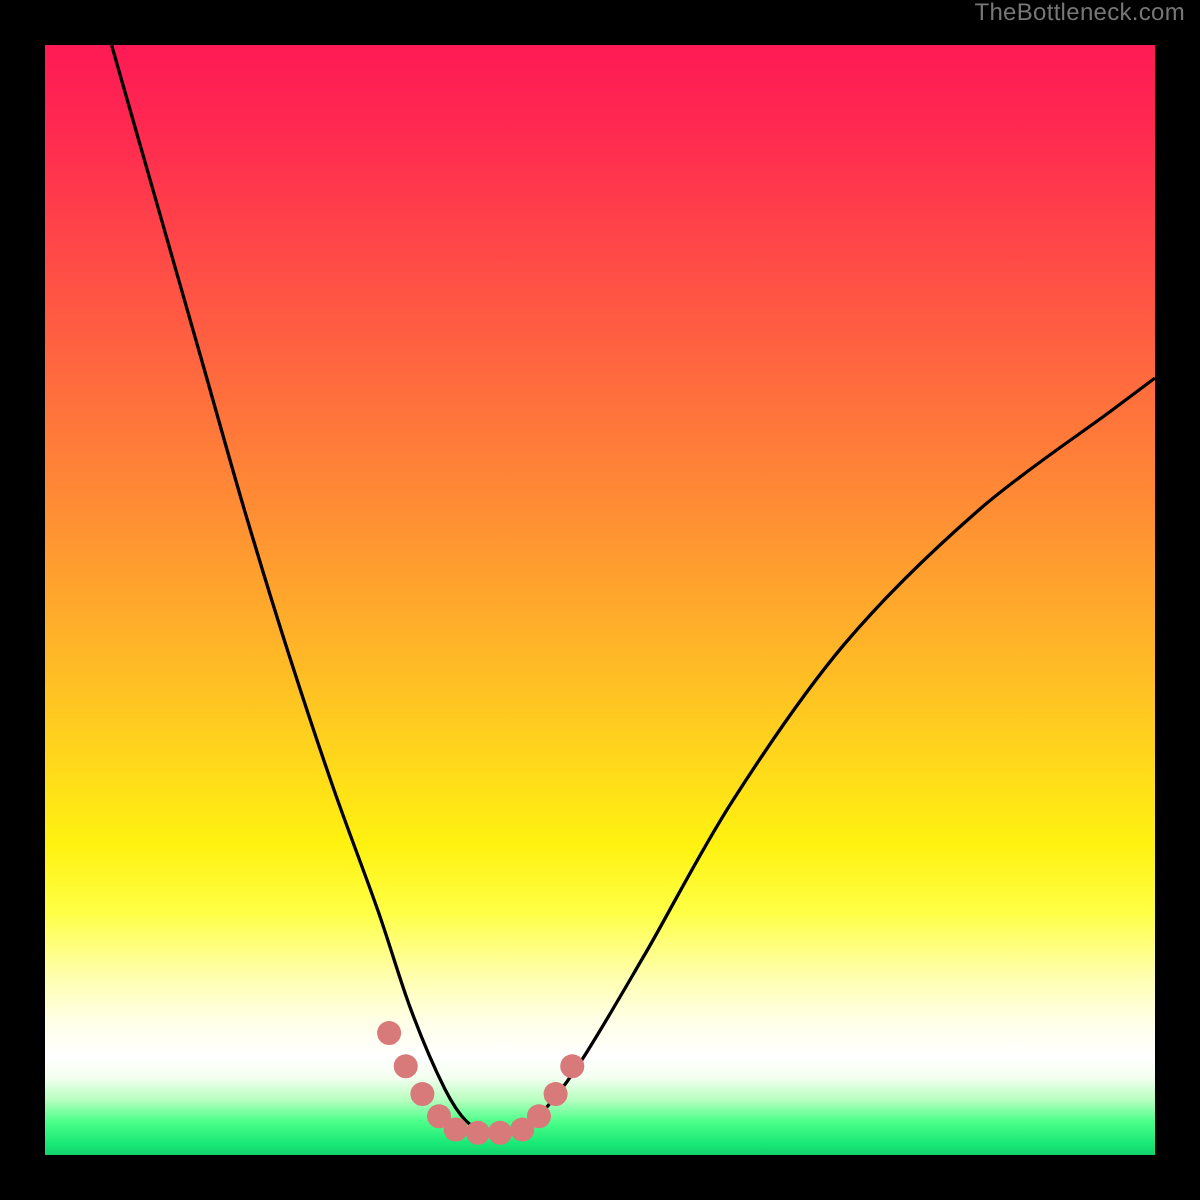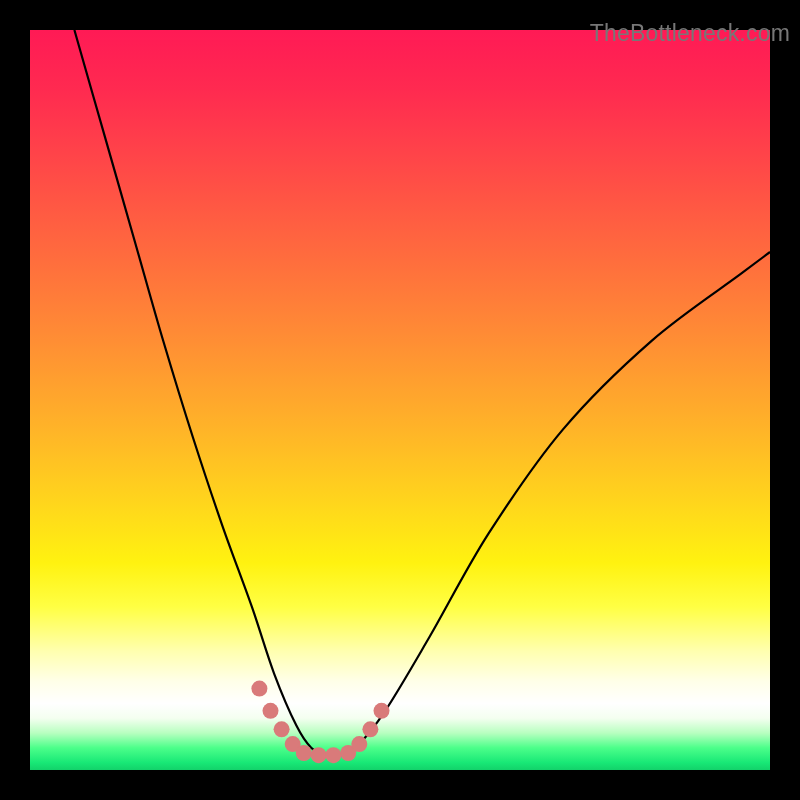--- a/index.html
+++ b/index.html
@@ -41,24 +41,24 @@
       #ffffff 91%,
       #f4fff0 93%,
       #b8ffc0 95%,
       #4cff8a 97%,
       #18e876 99%,
       #12d26a 100%
     );
   }
   .watermark {
     position: absolute;
-    top: 20px;
+    top: 0;
     right: 10px;
     color: #777;
-    font-size: 23px;
+    font-size: 16px;
     font-weight: 500;
     letter-spacing: 0.2px;
     user-select: none;
   }
   svg.curve {
     position: absolute;
     left: 0;
     top: 0;
     width: 740px;
     height: 740px;

